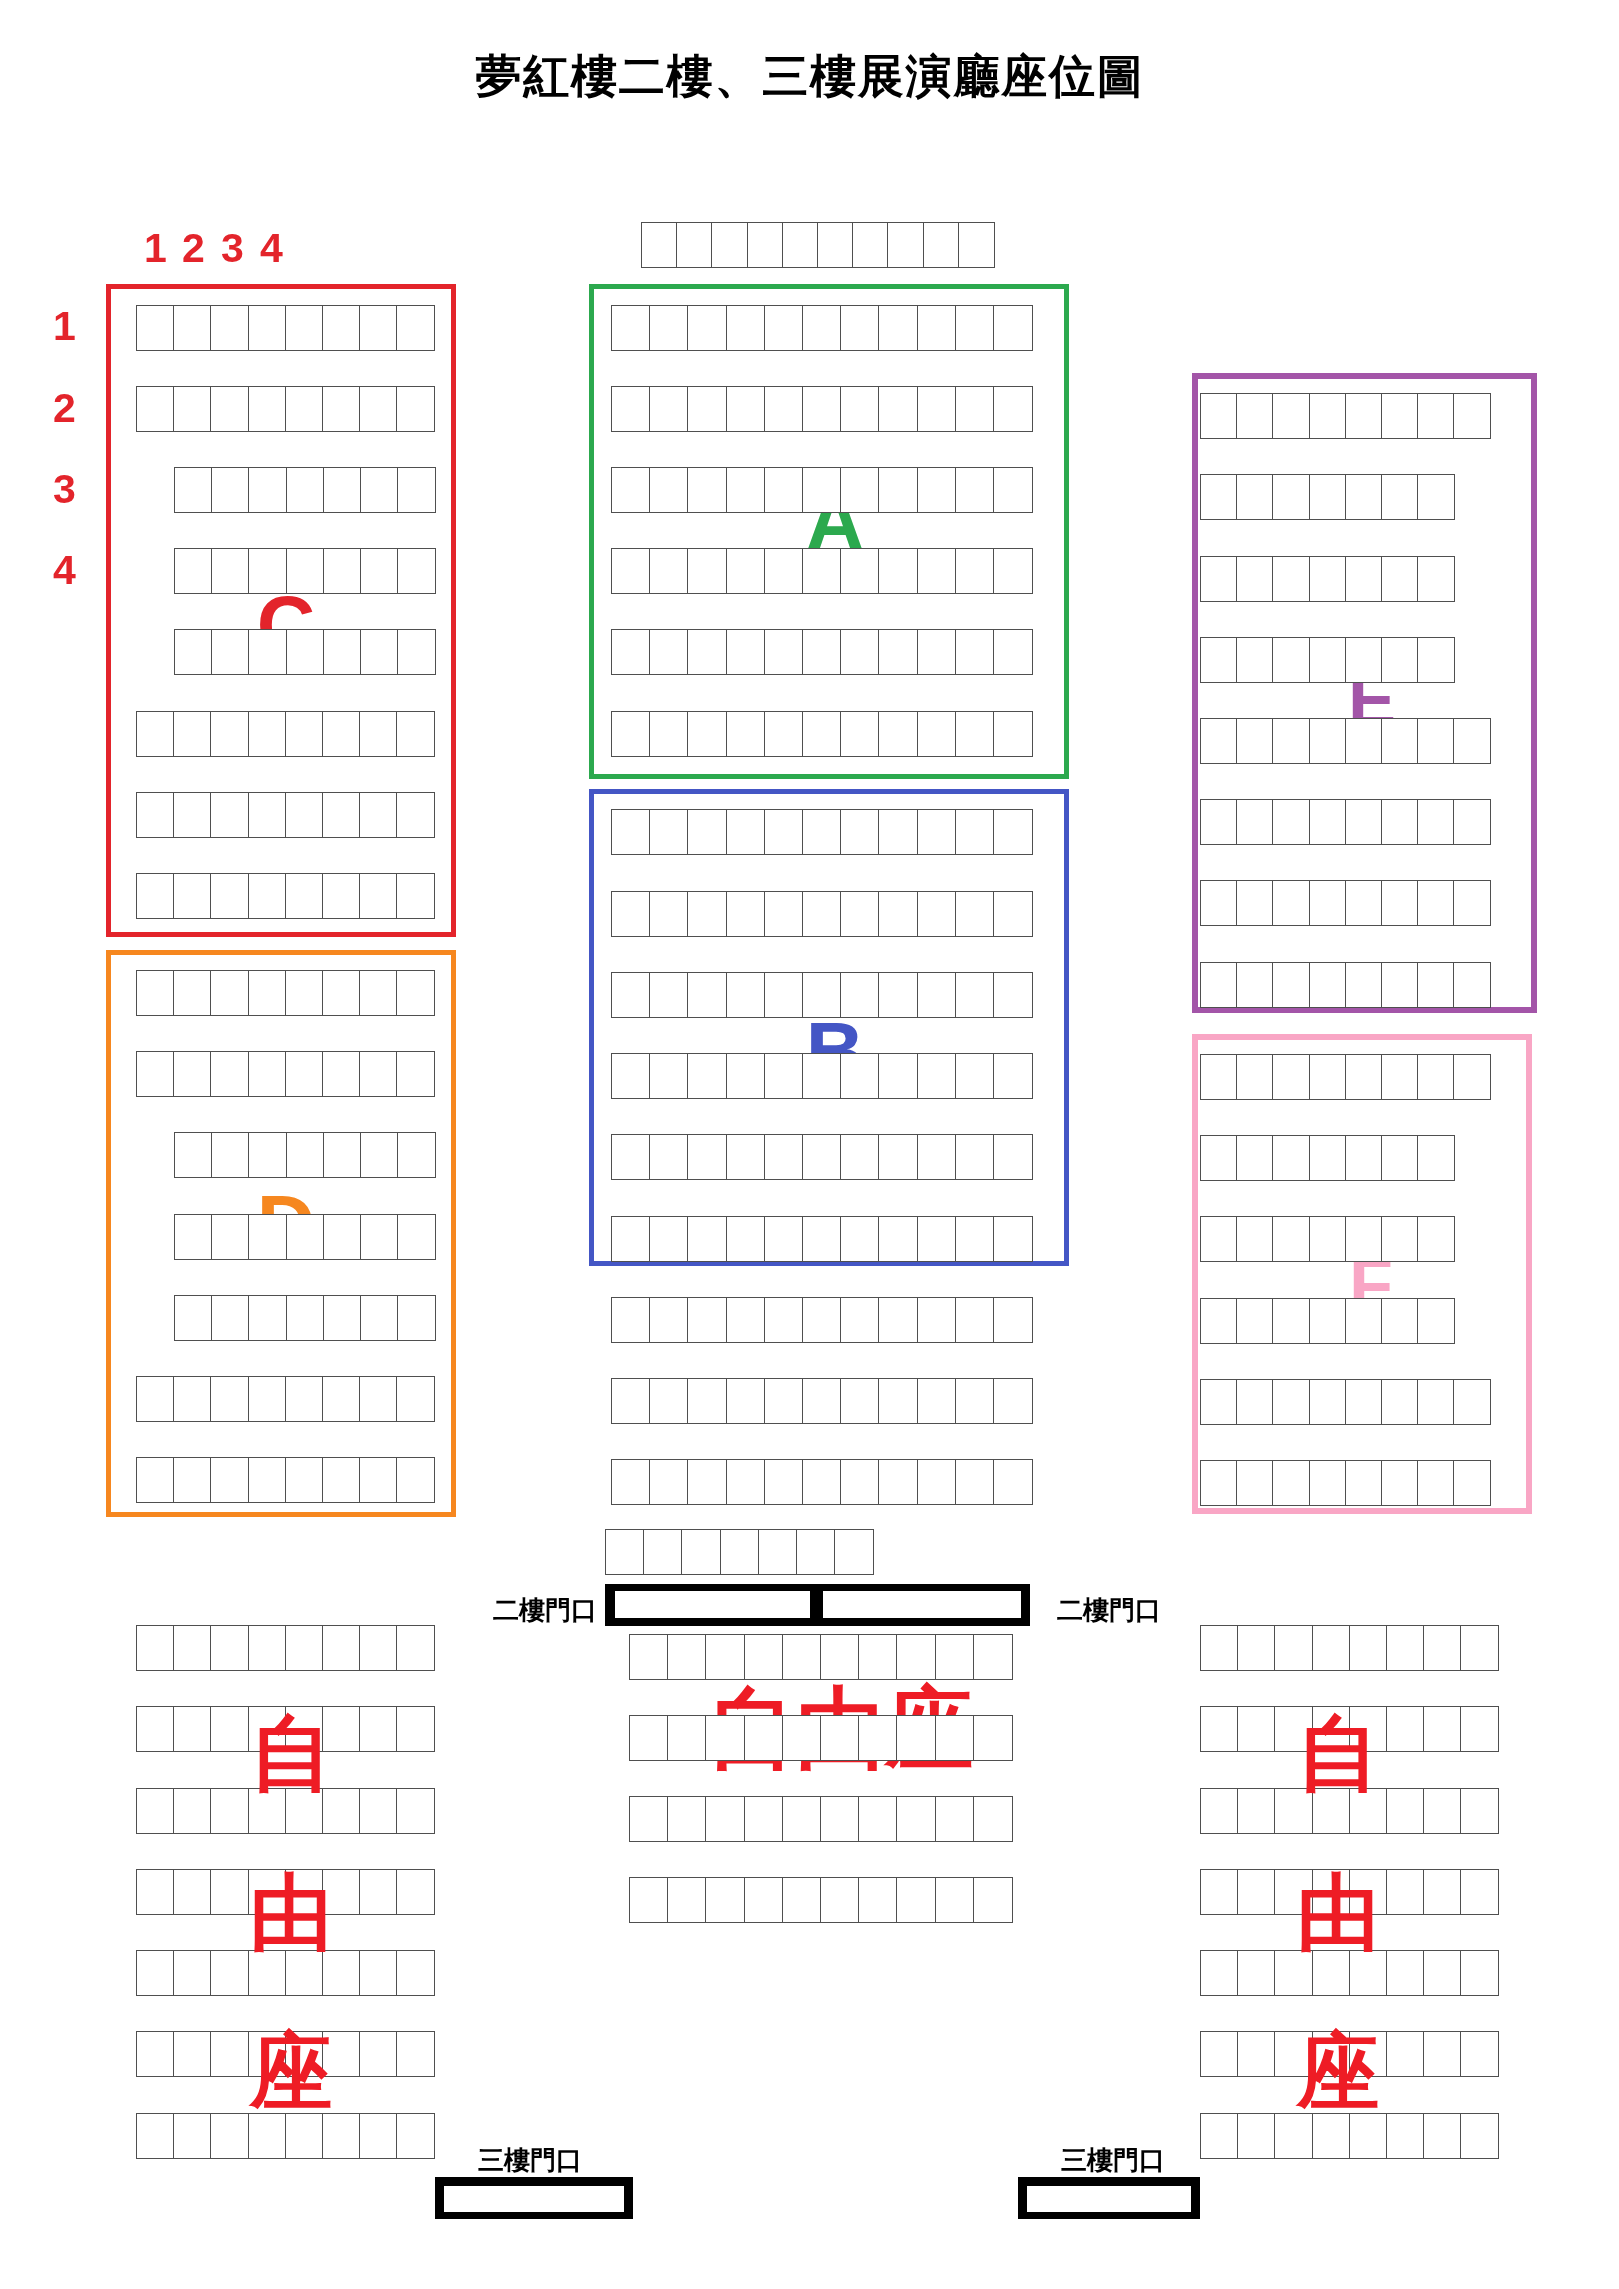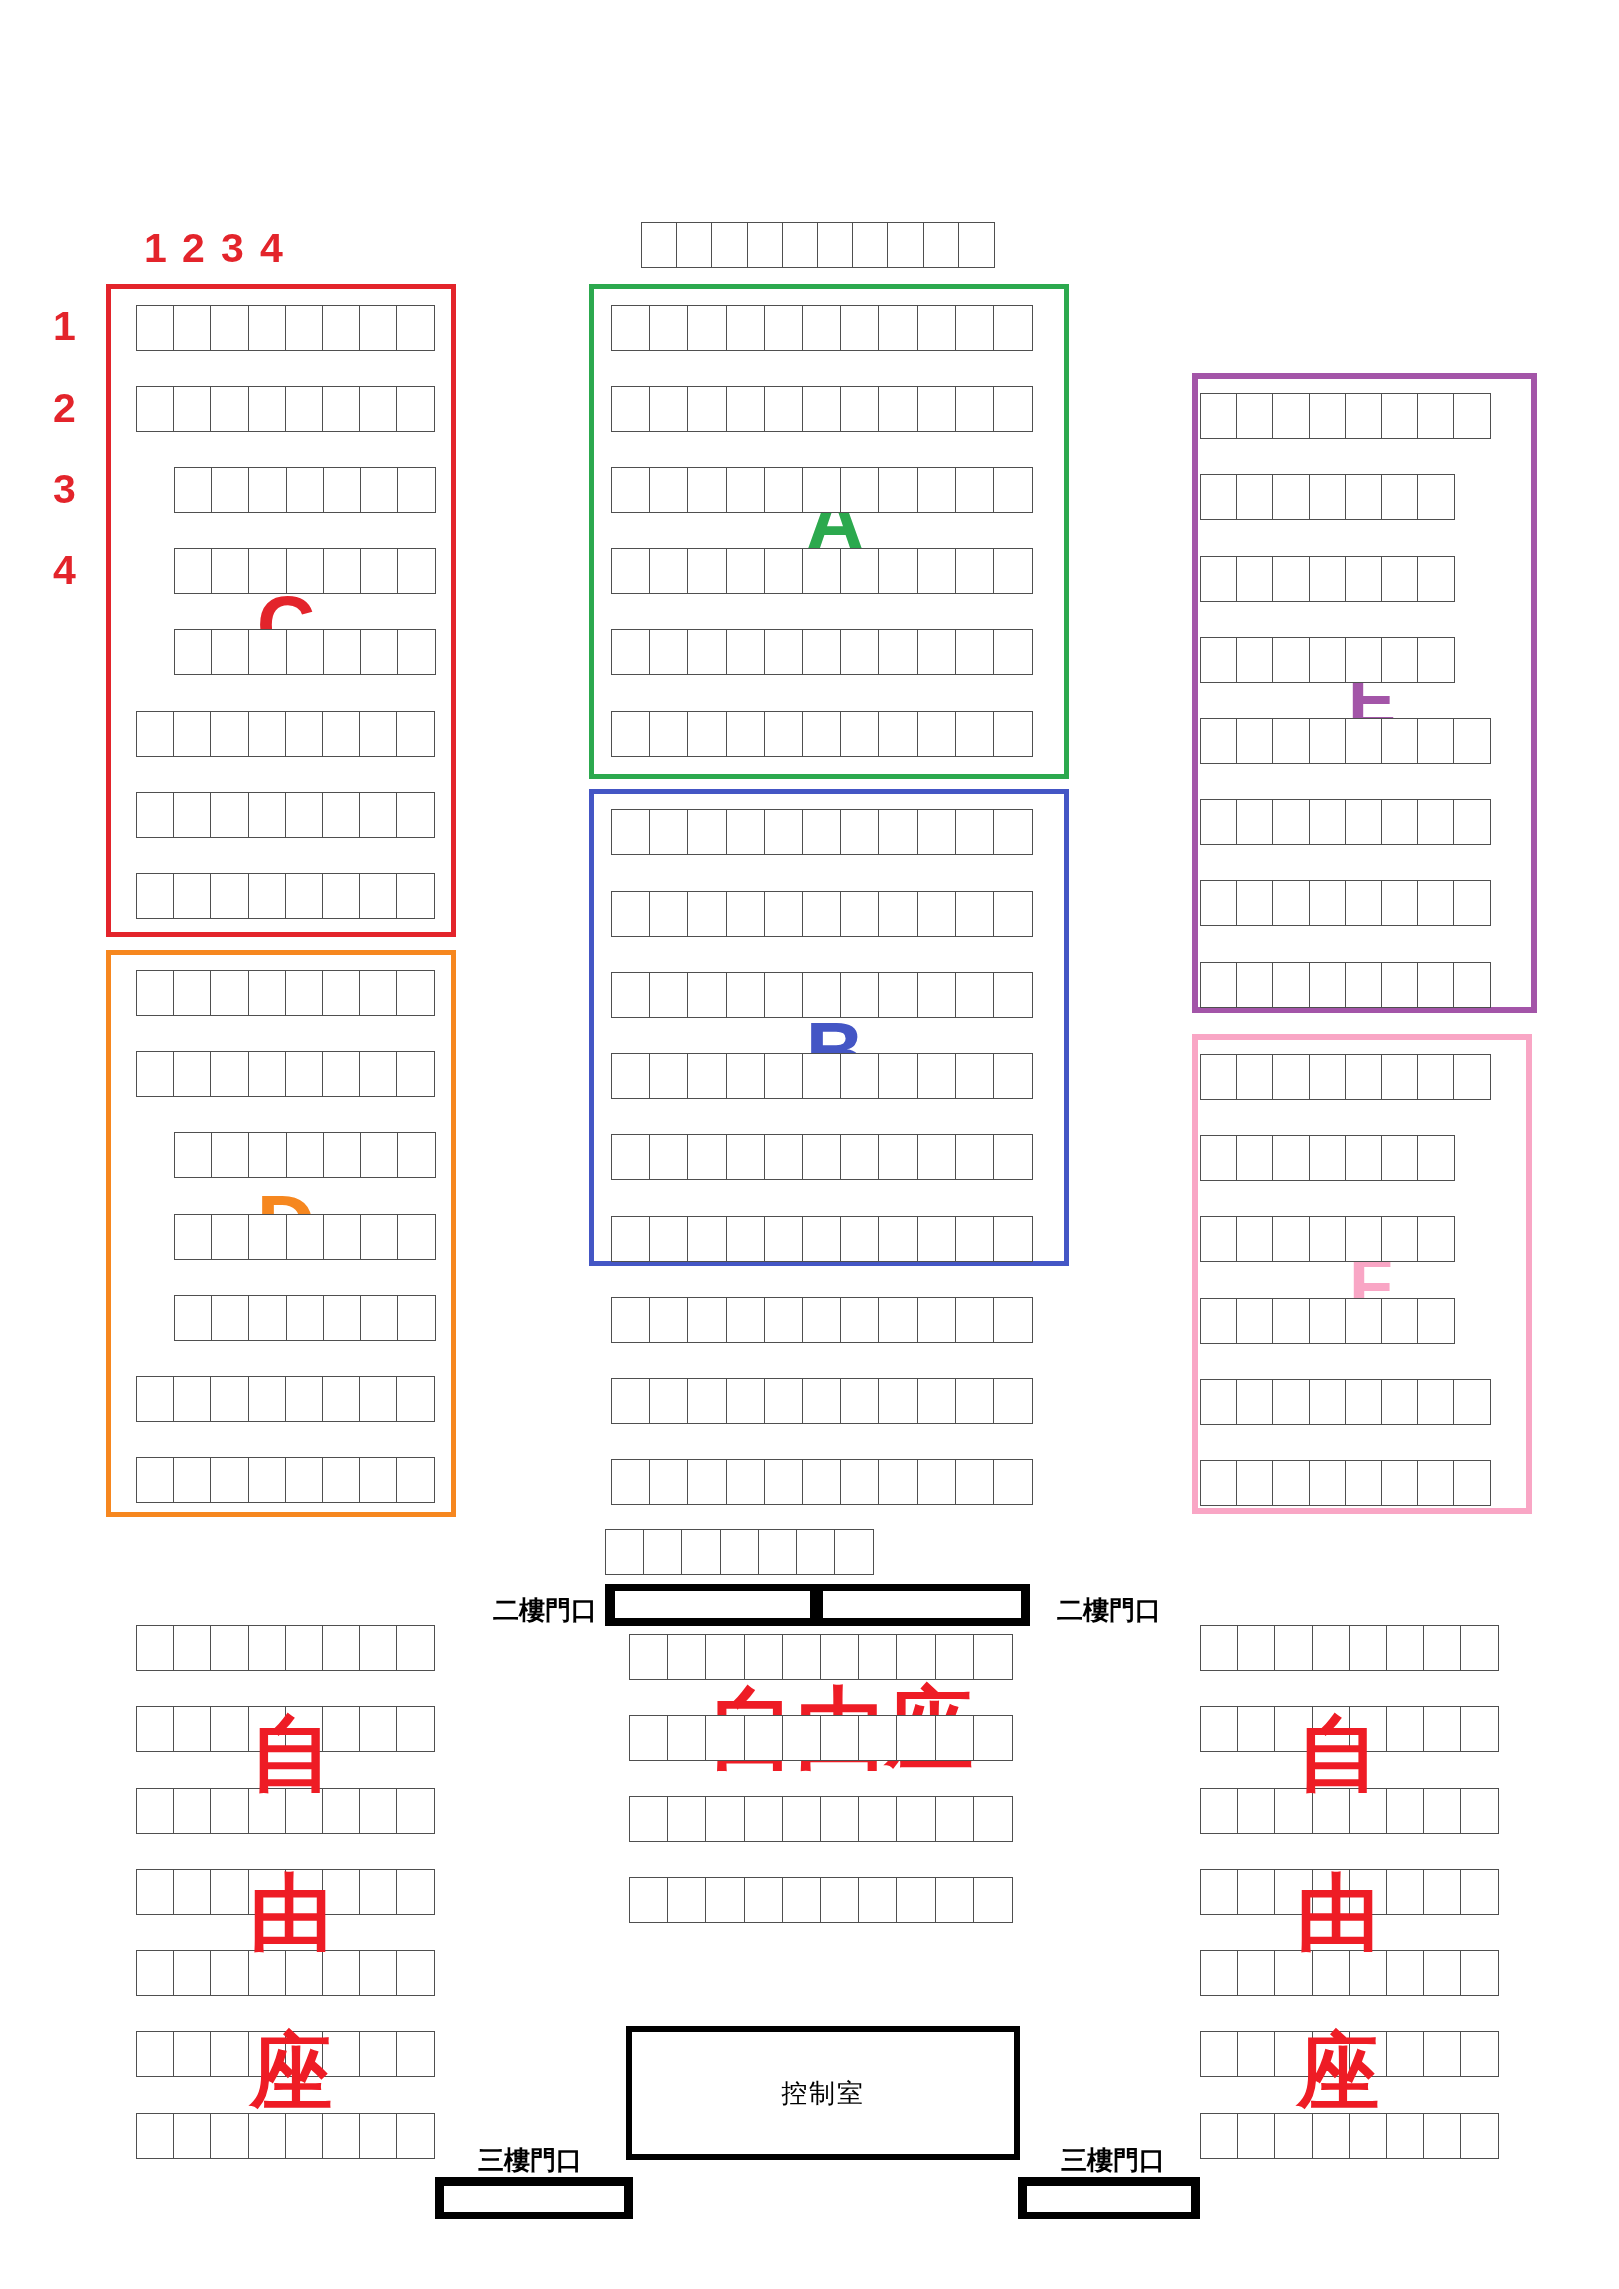--- a/index.html
+++ b/index.html
@@ -43,33 +43,31 @@
 
   .free-center { position:absolute; transform:translate(-50%,-50%); font-weight:bold;
     white-space:nowrap; line-height:1; }
   .free-vert-char { position:absolute; transform:translateX(-50%); font-weight:bold; line-height:1; }
 </style>
 </head>
 <body>
 
 <div id="canvas">
 
+  <div class="page-title">夢紅樓二樓、三樓展演廳座位圖</div>
 
 
 
   <div class="door-bar">
     <div class="leaf leaf-left"></div>
     <div class="leaf leaf-right"></div>
   </div>
   <div class="gate-label" style="left:493px; top:1593px;">二樓門口</div>
   <div class="gate-label" style="left:1057px; top:1593px;">二樓門口</div>
 
-  <div class="control-box">
-    <span class="control-text">控制室</span>
-  </div>
 
   <div class="gate-label" style="left:478px; top:2143px;">三樓門口</div>
   <div class="gate-label" style="left:1061px; top:2143px;">三樓門口</div>
 
   <div class="door3f" style="left:435px; top:2177px; width:198px;">
     <div class="leaf3"></div>
   </div>
   <div class="door3f" style="left:1018px; top:2177px; width:182px;">
     <div class="leaf3"></div>
   </div>

